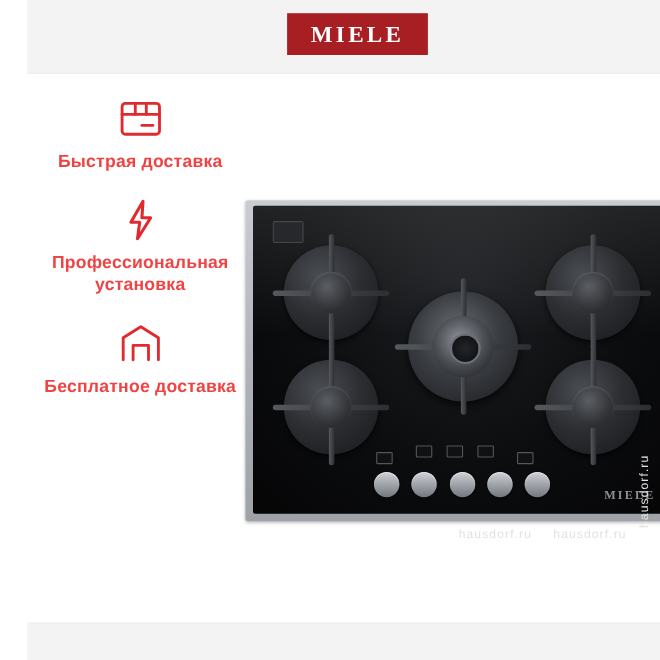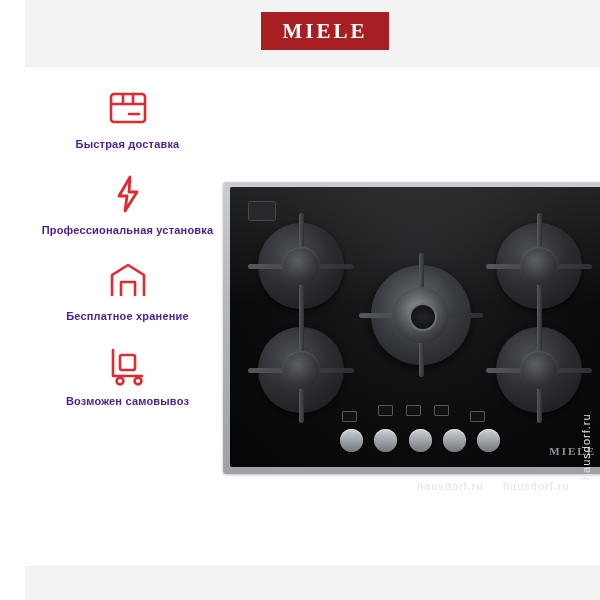--- a/index.html
+++ b/index.html
@@ -76,22 +76,22 @@
     text-align: center;
   }
   .feature .ficon {
     height: 52px;
     display: flex;
     align-items: center;
     justify-content: center;
   }
   .feature .flabel {
     margin-top: 4px;
-    font-size: 11px;
-    color: #4c1d95;
+    font-size: 16px;
+    color: #ef4444;
     line-height: 1.25;
     font-weight: bold;
     letter-spacing: 0.2px;
   }
 
   
   .product {
     position: absolute;
     left: 198px;
     top: 182px;
@@ -278,34 +278,23 @@
       <div class="flabel">Профессиональная установка</div>
     </div>
 
     <div class="feature">
       <div class="ficon">
         <svg width="46" height="42" viewBox="0 0 46 42" fill="none" stroke="#e02a2f" stroke-width="2.6" stroke-linecap="round" stroke-linejoin="round">
           <path d="M7 36 V16 L23 6 L39 16 V36"></path>
           <path d="M16 36 V23 H30 V36"></path>
         </svg>
       </div>
-      <div class="flabel">Бесплатное хранение</div>
-    </div>
-
-    <div class="feature">
-      <div class="ficon">
-        <svg width="48" height="42" viewBox="0 0 48 42" fill="none" stroke="#e02a2f" stroke-width="2.6" stroke-linecap="round" stroke-linejoin="round">
-          <path d="M9 6 V32 H38"></path>
-          <rect x="16" y="11" width="15" height="15" rx="2"></rect>
-          <circle cx="16" cy="37" r="3.4"></circle>
-          <circle cx="34" cy="37" r="3.4"></circle>
-        </svg>
-      </div>
-      <div class="flabel">Возможен самовывоз</div>
-    </div>
+      <div class="flabel">Бесплатное доставка</div>
+    </div>
+
 
   </div>
 
   <div class="product">
     <div class="hob-frame">
       <div class="hob-glass">
         <div class="glass-sheen"></div>
         <div class="hob-badge"></div>
 
         <div class="grate" style="left:28px; top:36px; width:86px; height:86px;">

